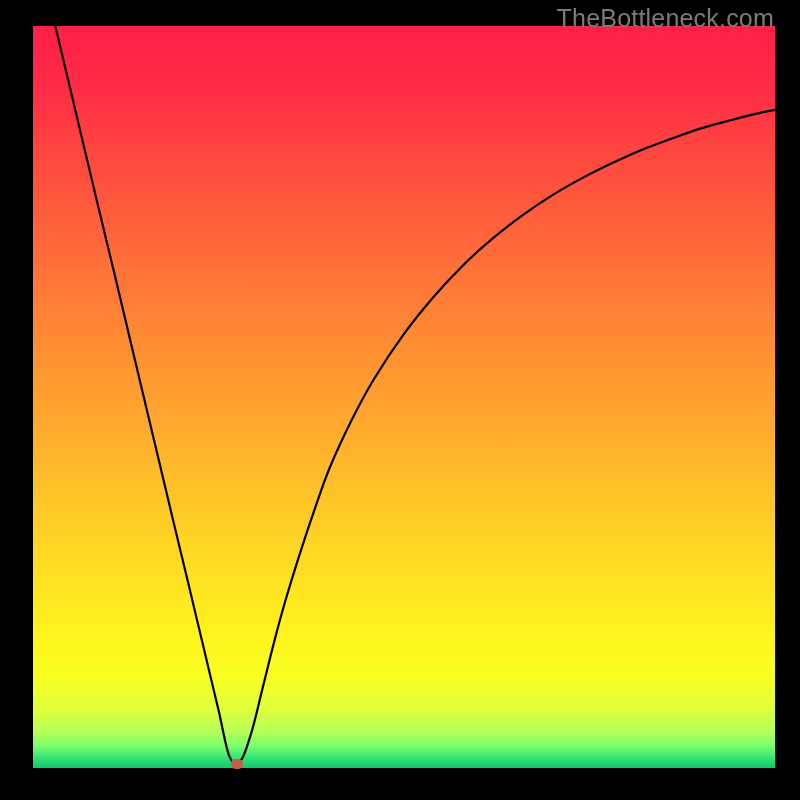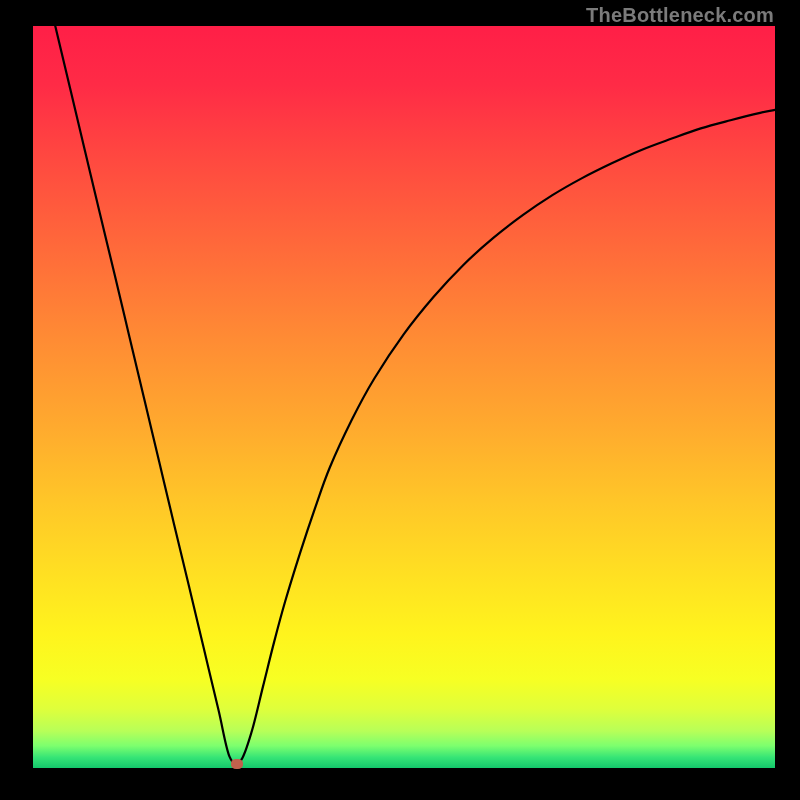--- a/index.html
+++ b/index.html
@@ -43,22 +43,22 @@
       #7dff6e 97%,
       #35e476 98.6%,
       #14c76b 100%
     );
   }
   .watermark {
     position: absolute;
     top: 4px;
     right: 26px;
     color: #7b7b7b;
-    font-size: 20px;
-    font-weight: 700;
+    font-size: 25px;
+    font-weight: 400;
     letter-spacing: 0.2px;
     user-select: none;
   }
   .curve-svg {
     position: absolute;
     left: 0;
     top: 0;
     width: 742px;
     height: 742px;
   }

